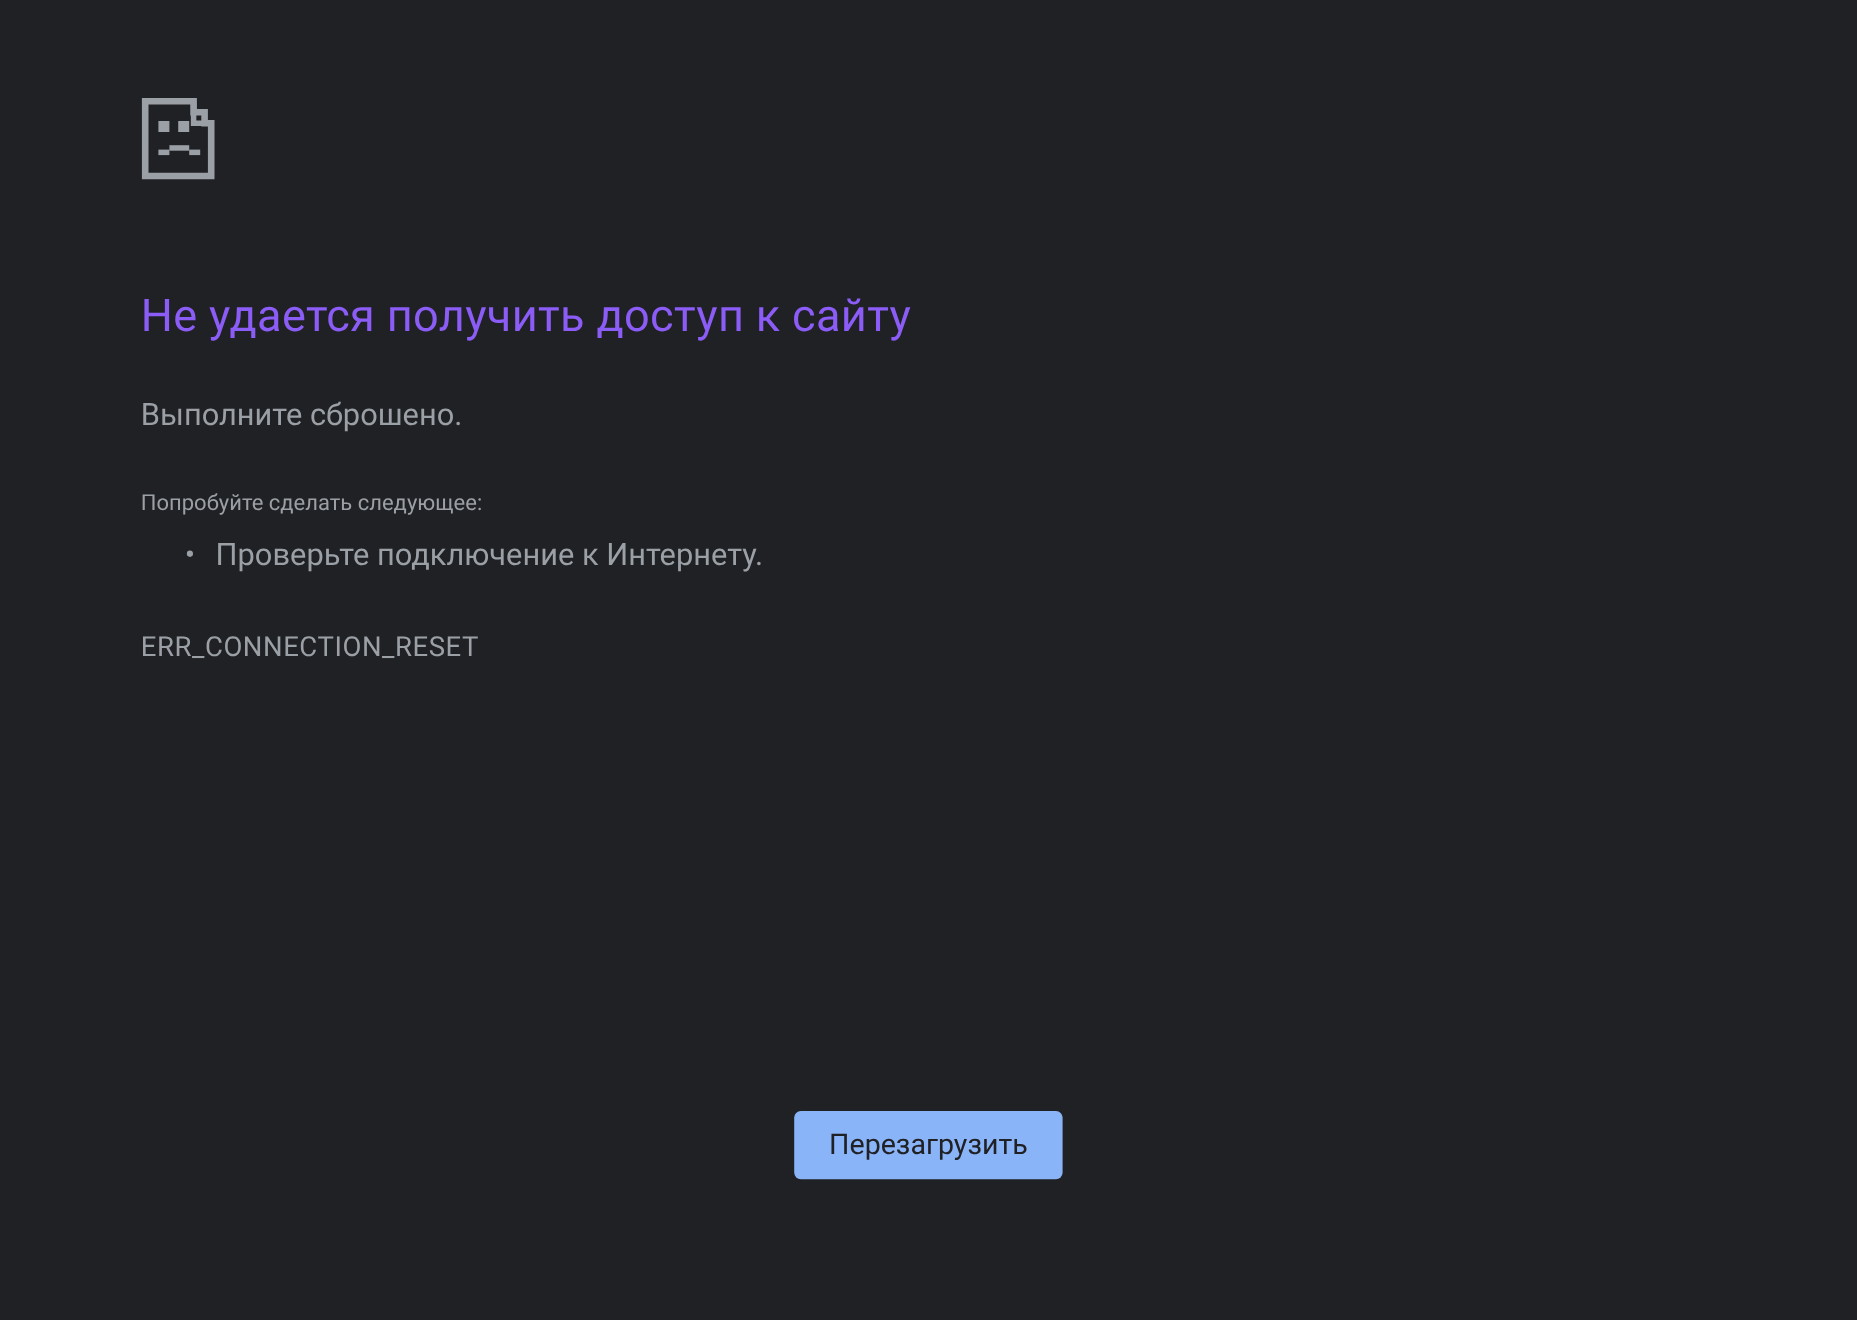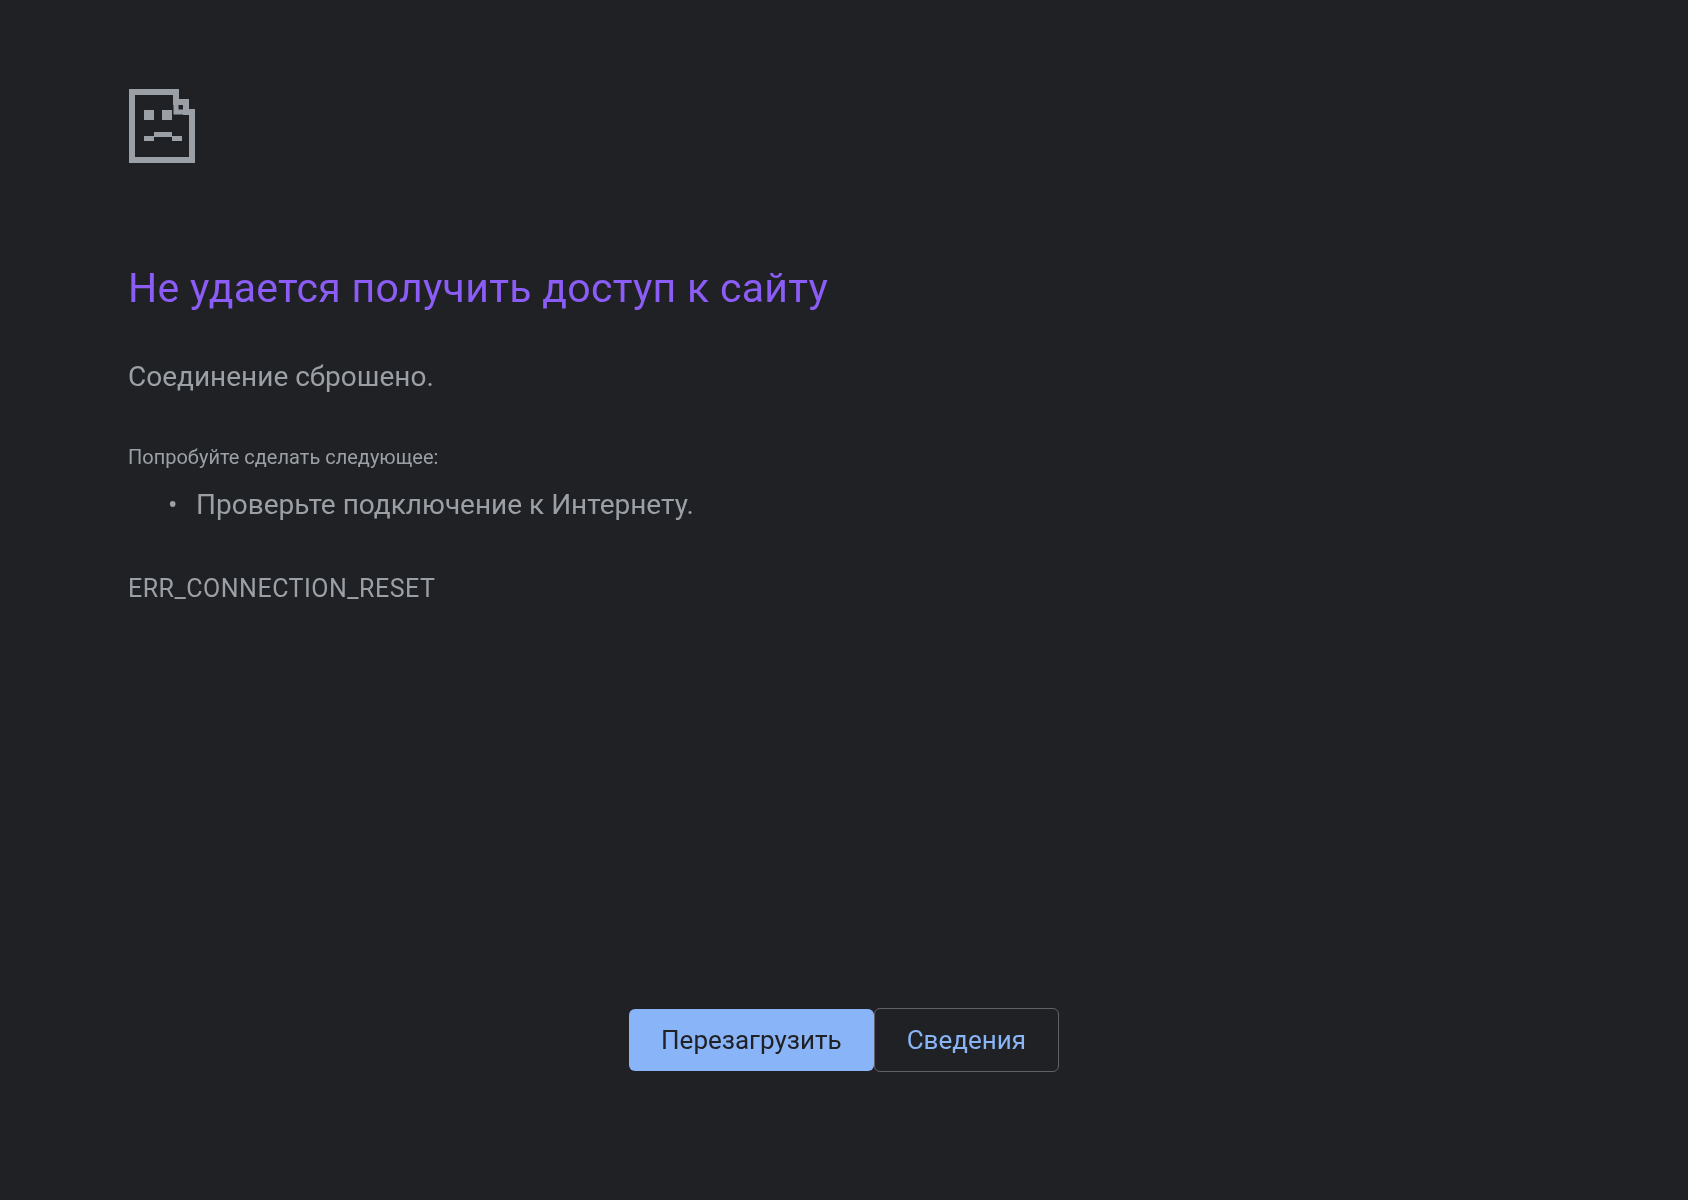--- a/index.html
+++ b/index.html
@@ -113,26 +113,25 @@
     <rect x="16" y="22" width="10" height="10" fill="#9aa0a6"></rect>
     <rect x="34" y="22" width="10" height="10" fill="#9aa0a6"></rect>
     <rect x="16" y="48" width="10" height="5" fill="#9aa0a6"></rect>
     <rect x="26" y="44" width="18" height="5" fill="#9aa0a6"></rect>
     <rect x="44" y="48" width="10" height="5" fill="#9aa0a6"></rect>
   </svg>
 </div>
 
 <h1 class="heading">Не удается получить доступ к сайту</h1>
 
-<p class="subtext">Соединение сброшено.</p>
+<p class="subtext">Выполните сброшено.</p>
 
 <p class="suggestions-heading">Попробуйте сделать следующее:</p>
 
 <ul class="suggestions-list">
   <li>Проверьте подключение к Интернету.</li>
 </ul>
 
 <p class="error-code">ERR_CONNECTION_RESET</p>
 
 <div class="button-row">
   <button class="btn-primary">Перезагрузить</button>
-  <button class="btn-secondary">Сведения</button>
 </div>
 
 </body></html>

